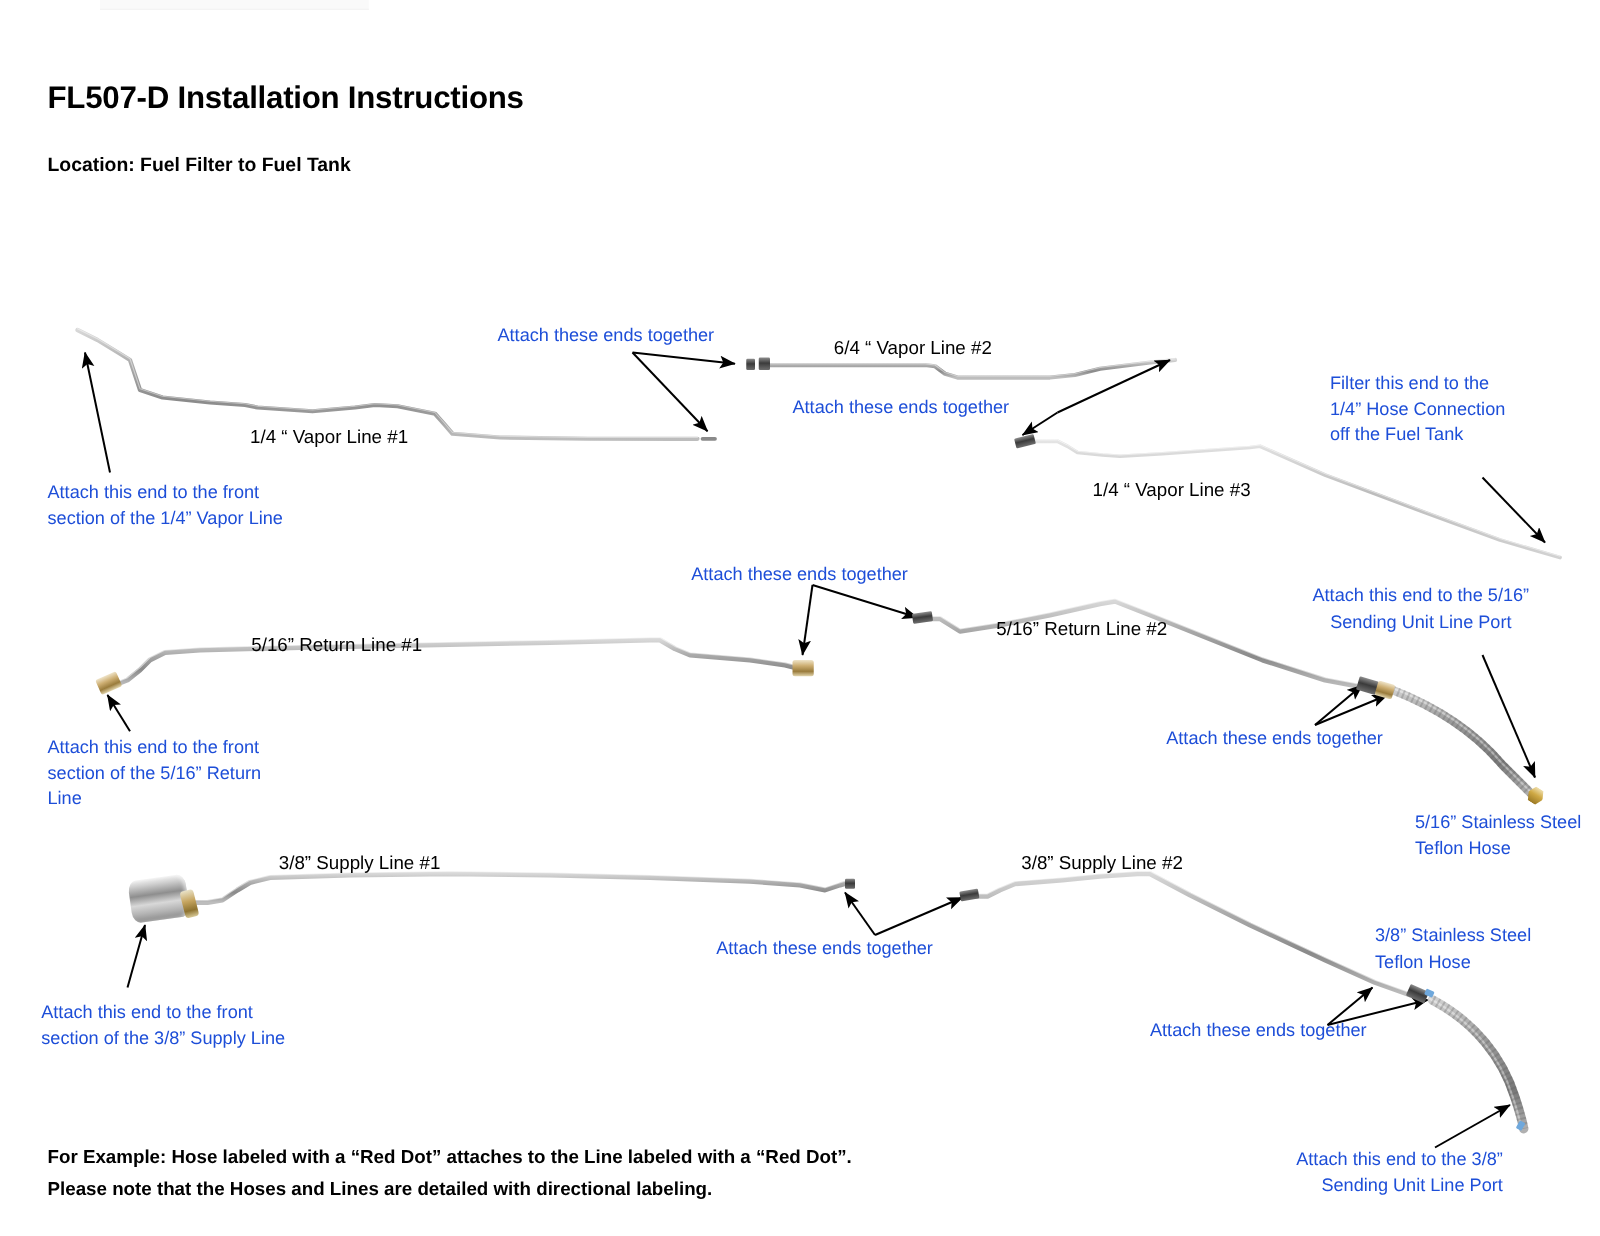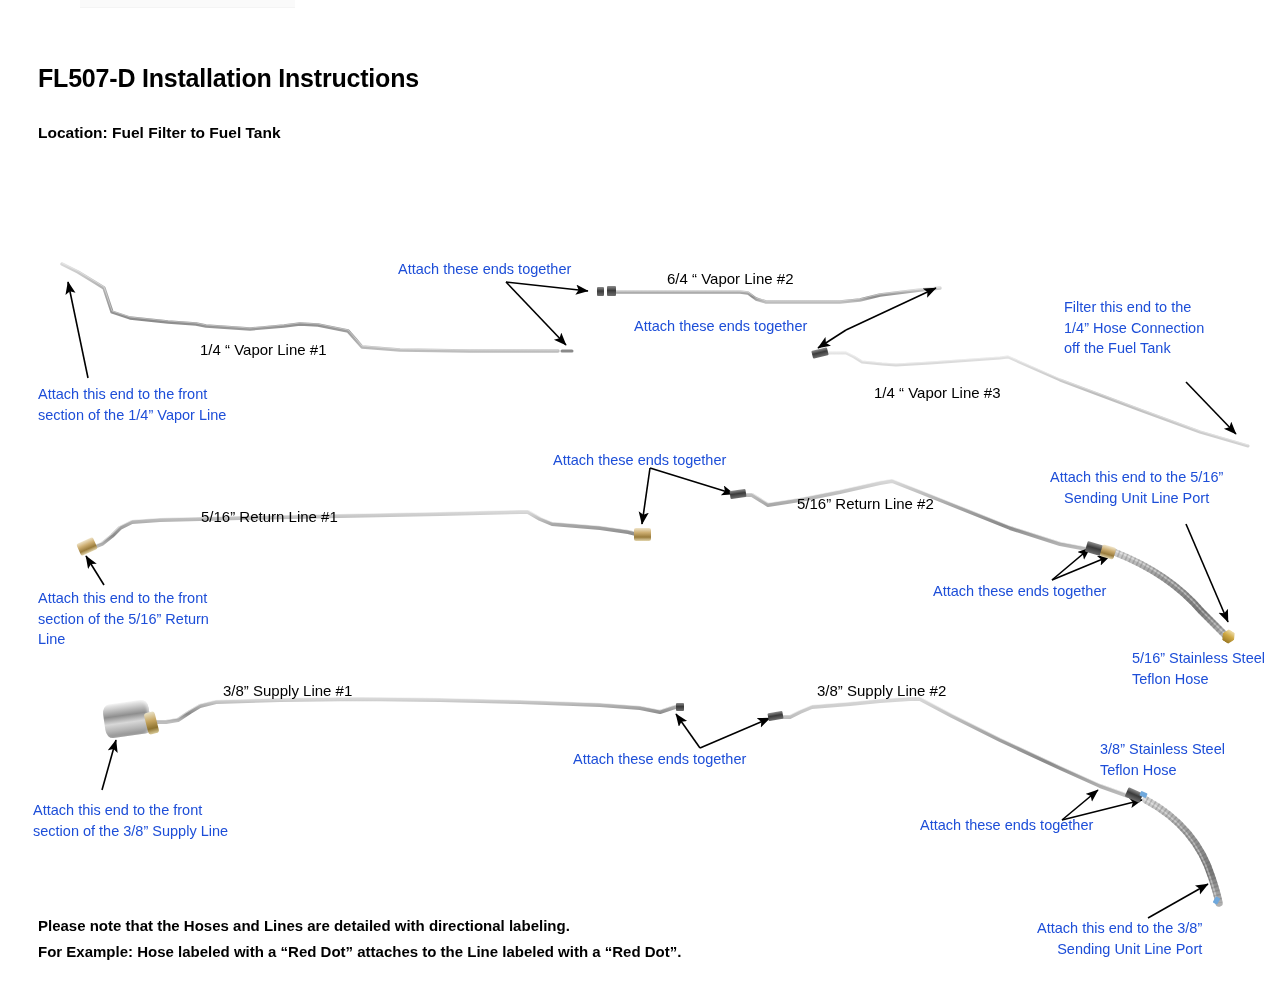--- a/index.html
+++ b/index.html
@@ -328,17 +328,17 @@
   <div class="anno" style="left:573px; top:749px;">Attach these ends together</div>
 
   <div class="anno" style="left:920px; top:815px;">Attach these ends together</div>
 
   <div class="anno" style="left:1037px; top:918px;text-align:right;">
     <div>Attach this end to the 3/8”</div>
     <div>Sending Unit Line Port</div>
   </div>
 
   <div class="footer-note">
+    <div>For Example: Hose labeled with a “Red Dot” attaches to the Line labeled with a “Red Dot”.</div>
     <div>Please note that the Hoses and Lines are detailed with directional labeling.</div>
-    <div>For Example: Hose labeled with a “Red Dot” attaches to the Line labeled with a “Red Dot”.</div>
   </div>
 
 </div>
 
 </body></html>

